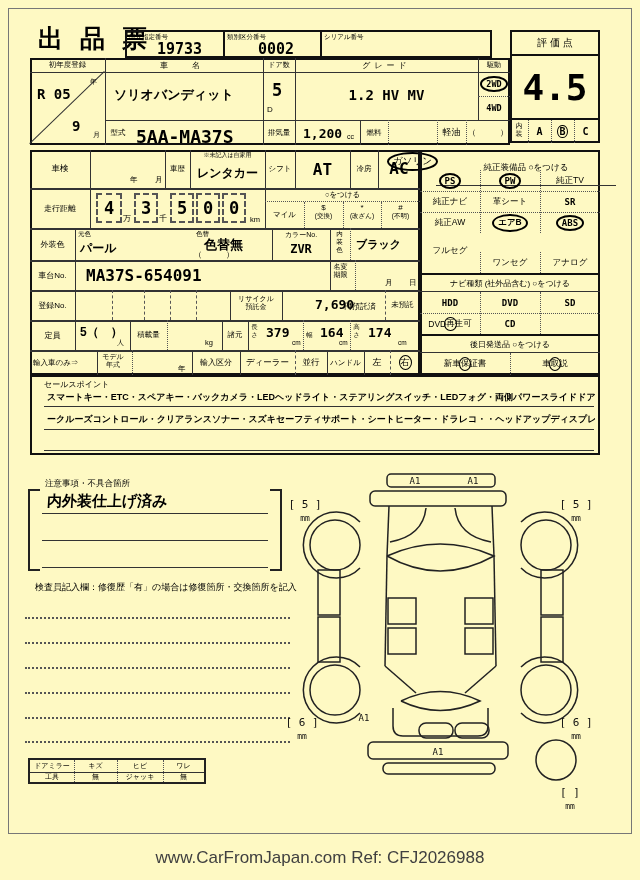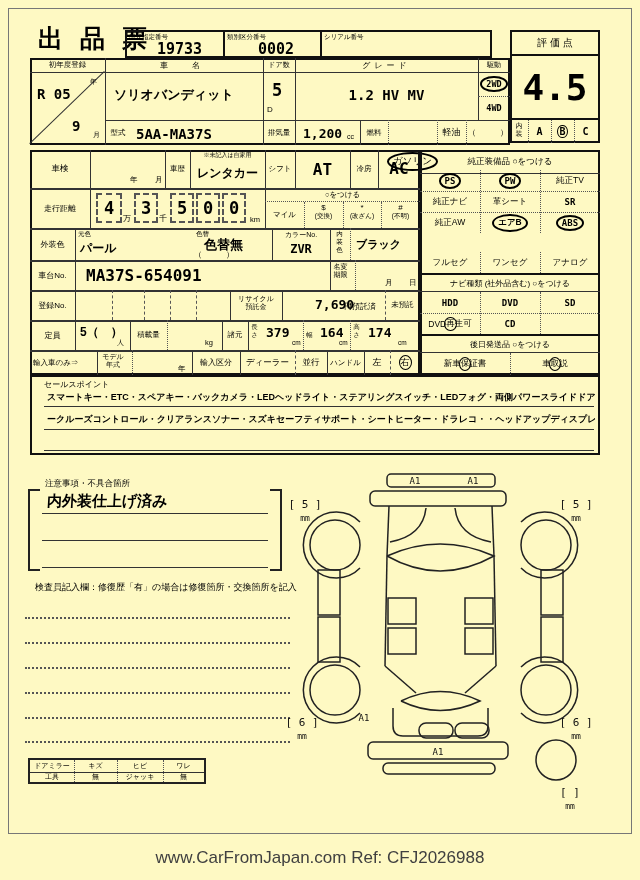--- a/index.html
+++ b/index.html
@@ -85,21 +85,21 @@
   <div class="a v c" style="left:295px;top:80px;width:183px;height:30px;font-size:14px;">1.2 HV MV</div>
 
   <div class="a l c" style="left:478px;top:58px;width:32px;height:14px;font-size:7px;">駆動</div>
   <div class="a v c" style="left:478px;top:74px;width:32px;height:20px;font-size:8.5px;">
       <span class="circ">2WD</span>
     </div>
   <div class="a dhl" style="left:478px;top:96px;width:32px;"></div>
   <div class="a v c" style="left:478px;top:98px;width:32px;height:20px;font-size:8.5px;">4WD</div>
 
   <div class="a l c" style="left:105px;top:120px;width:26px;height:25px;font-size:7.5px;">型式</div>
-  <div class="a v" style="left:136px;top:126px;font-size:14px;">5AA-MA37S</div>
+  <div class="a v" style="left:136px;top:126px;font-size:18px;">5AA-MA37S</div>
   <div class="a l c" style="left:263px;top:120px;width:32px;height:25px;font-size:7.5px;">排気量</div>
   <div class="a v" style="left:303px;top:126px;font-size:13px;">1,200</div>
   <div class="a l" style="left:347px;top:133px;font-size:7px;">cc</div>
   <div class="a solV" style="left:360px;top:120px;height:25px;"></div>
   <div class="a l c" style="left:360px;top:120px;width:28px;height:25px;font-size:7.5px;">燃料</div>
   <div class="a dotV" style="left:388px;top:120px;height:25px;"></div>
   <div class="a l c" style="left:388px;top:120px;width:49px;height:25px;font-size:9.5px;margin-top:29px;">
       <span class="circ">ガソリン</span>
     </div>
   <div class="a dotV" style="left:437px;top:120px;height:25px;"></div>
@@ -238,21 +238,21 @@
   <div class="a solV" style="left:327px;top:350px;height:25px;"></div>
   <div class="a l c" style="left:327px;top:350px;width:37px;height:25px;font-size:7.5px;">ハンドル</div>
   <div class="a solV" style="left:364px;top:350px;height:25px;"></div>
   <div class="a l c" style="left:364px;top:350px;width:26px;height:25px;font-size:9px;">左</div>
   <div class="a dashV" style="left:390px;top:350px;height:25px;"></div>
   <div class="a l c" style="left:390px;top:350px;width:30px;height:25px;font-size:9px;">
       <span class="circ circ2">右</span>
     </div>
 
   <div class="a bx" style="left:420px;top:150px;width:180px;height:225px;"></div>
-  <div class="a l c" style="left:420px;top:150px;width:180px;height:24px;font-size:8.5px;border-bottom:1px solid #333;">純正装備品 ○をつける</div>
+  <div class="a l c" style="left:436px;top:150px;width:180px;height:36px;font-size:8.5px;border-bottom:1px solid #333;">純正装備品 ○をつける</div>
 
   <div class="a v c" style="left:420px;top:170px;width:60px;height:21px;font-size:9px;">
       <span class="circ">PS</span>
     </div>
   <div class="a v c" style="left:480px;top:170px;width:60px;height:21px;font-size:9px;">
       <span class="circ">PW</span>
     </div>
   <div class="a l c" style="left:540px;top:170px;width:60px;height:21px;font-size:8.5px;">純正TV</div>
   <div class="a l c" style="left:420px;top:191px;width:60px;height:21px;font-size:8.5px;">純正ナビ</div>
   <div class="a l c" style="left:480px;top:191px;width:60px;height:21px;font-size:8.5px;">革シート</div>
@@ -262,21 +262,21 @@
       <span class="circ">エアB</span>
     </div>
   <div class="a v c" style="left:540px;top:212px;width:60px;height:21px;font-size:9px;">
       <span class="circ">ABS</span>
     </div>
   <div class="a dotV" style="left:480px;top:170px;height:63px;"></div>
   <div class="a dotV" style="left:540px;top:170px;height:63px;"></div>
   <div class="a dhl" style="left:420px;top:191px;width:180px;"></div>
   <div class="a dhl" style="left:420px;top:212px;width:180px;"></div>
 
-  <div class="a l c" style="left:420px;top:252px;width:60px;height:21px;font-size:8.5px;">フルセグ</div>
+  <div class="a l c" style="left:420px;top:240px;width:60px;height:21px;font-size:8.5px;">フルセグ</div>
   <div class="a l c" style="left:480px;top:252px;width:60px;height:21px;font-size:8.5px;">ワンセグ</div>
   <div class="a l c" style="left:540px;top:252px;width:60px;height:21px;font-size:8.5px;">アナログ</div>
   <div class="a dotV" style="left:480px;top:252px;height:21px;"></div>
   <div class="a dotV" style="left:540px;top:252px;height:21px;"></div>
 
   <div class="a l c" style="left:420px;top:273px;width:180px;height:19px;font-size:8px;border-top:2px solid #111;border-bottom:1px solid #333;">ナビ種類 (社外品含む) ○をつける</div>
   <div class="a v c" style="left:420px;top:292px;width:60px;height:21px;font-size:9px;">HDD</div>
   <div class="a v c" style="left:480px;top:292px;width:60px;height:21px;font-size:9px;">DVD</div>
   <div class="a v c" style="left:540px;top:292px;width:60px;height:21px;font-size:9px;">SD</div>
   <div class="a l c" style="left:420px;top:313px;width:60px;height:21px;font-size:8.5px;">

